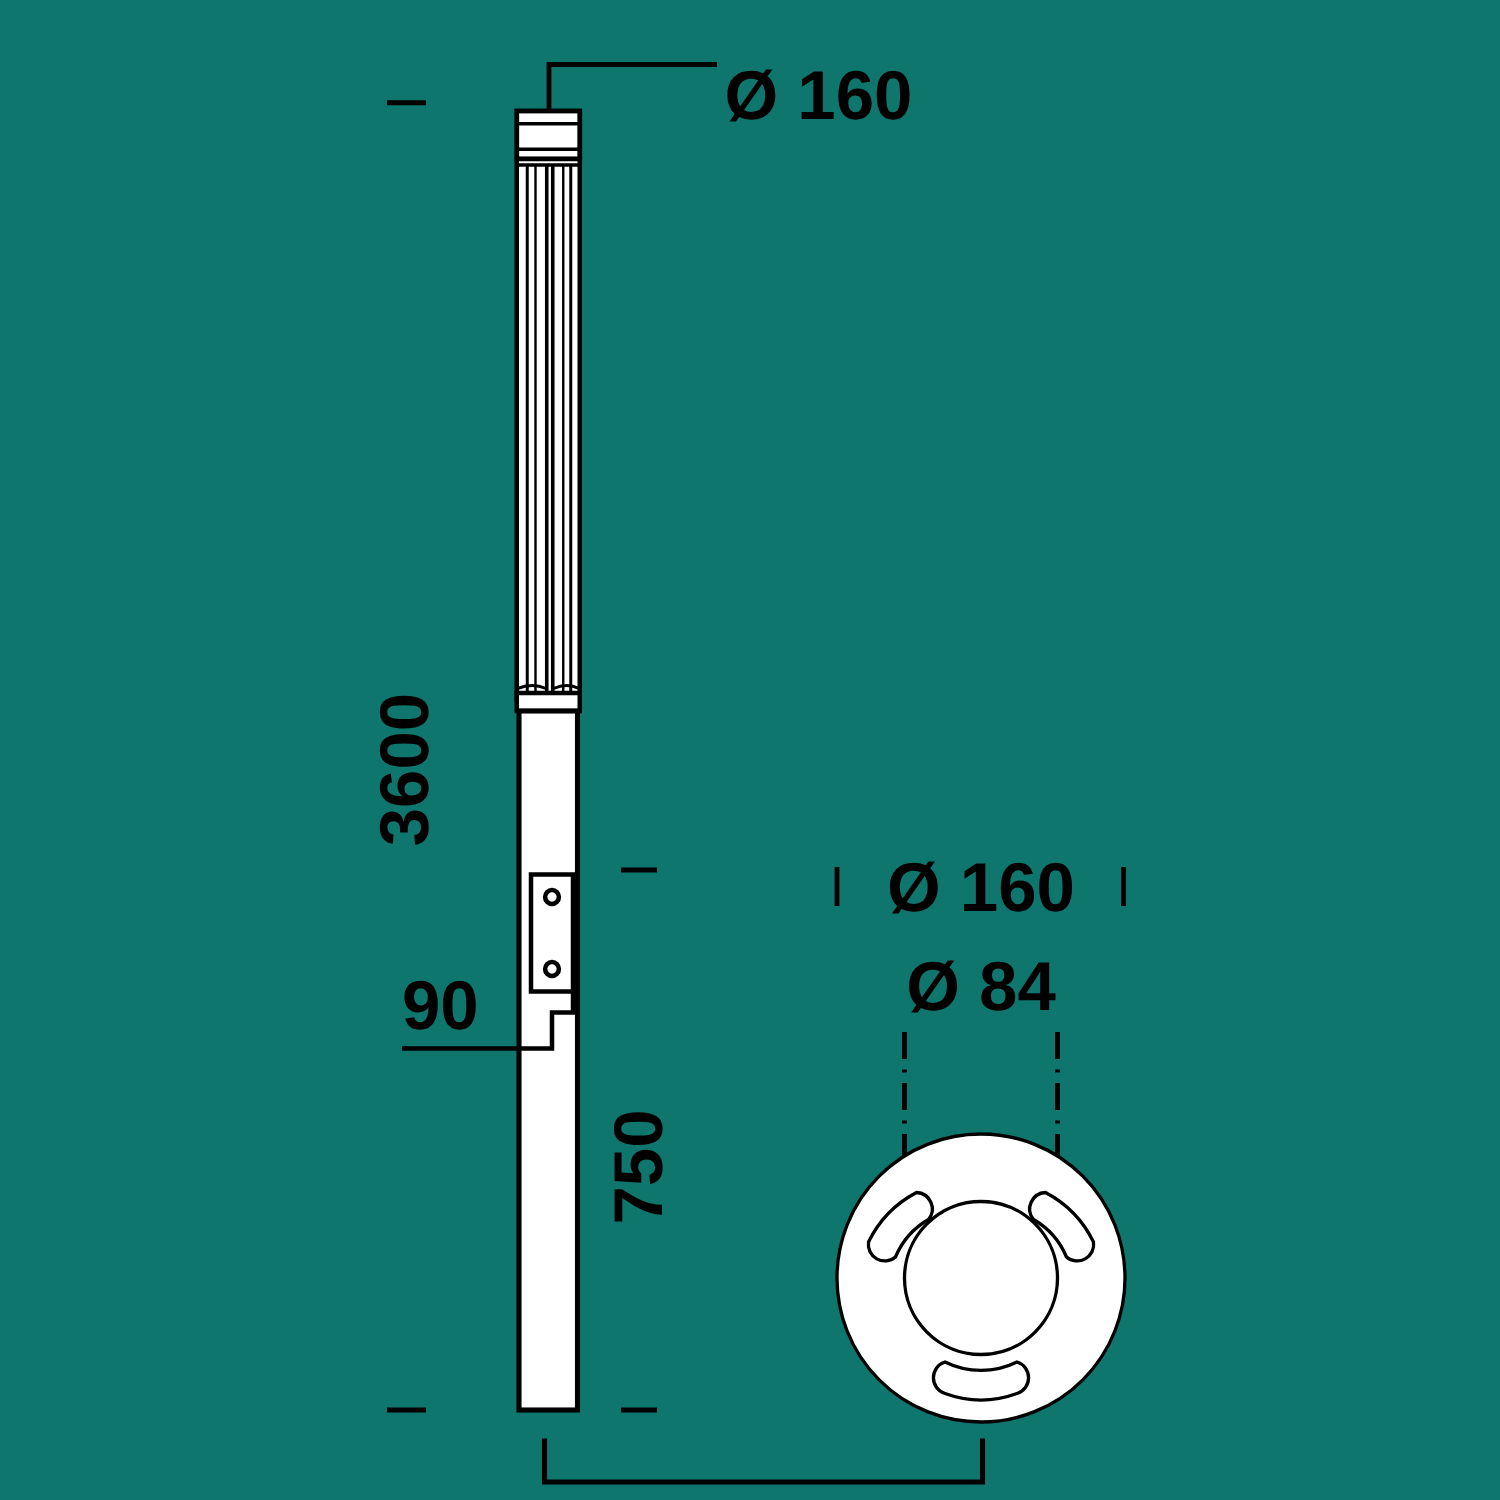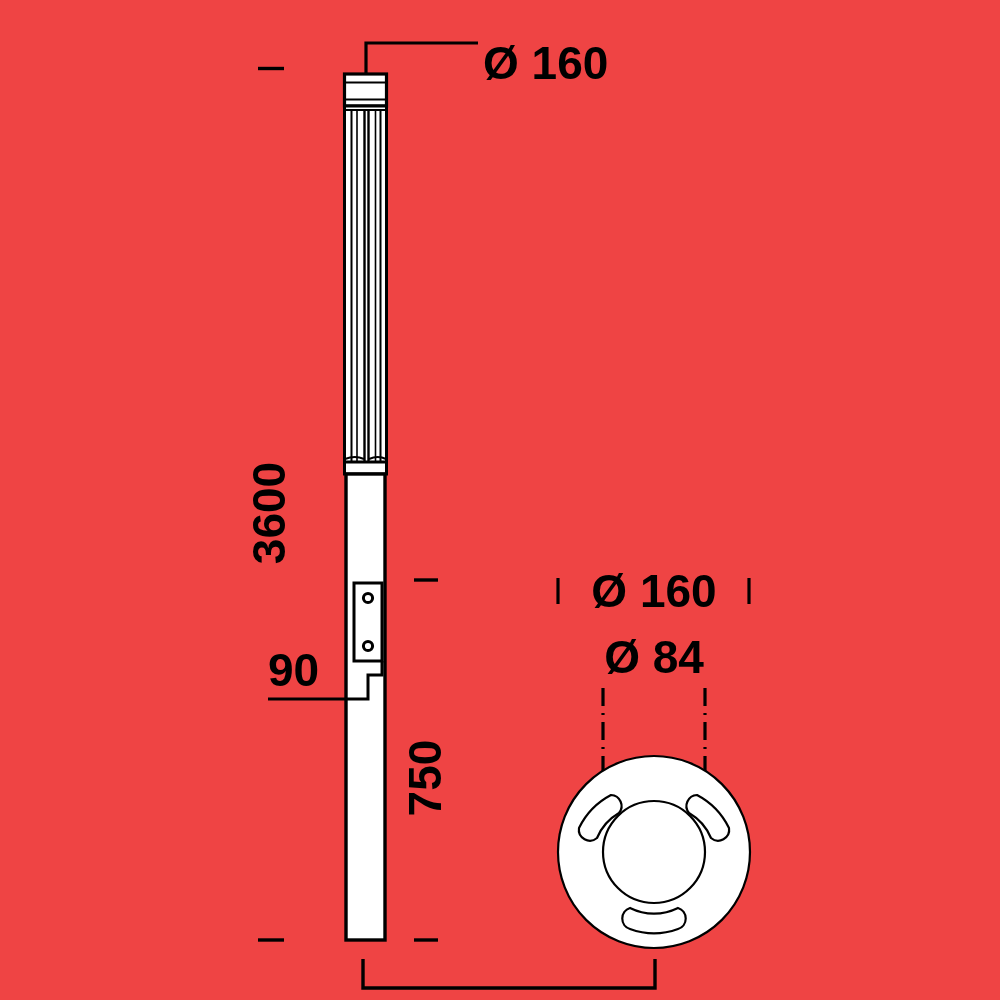--- a/index.html
+++ b/index.html
@@ -10,21 +10,21 @@
   body {
     width: 1000px;
     height: 1000px;
     font-family: "Liberation Sans", sans-serif;
     overflow: hidden;
   }
   #drawing-root {
     position: relative;
     width: 1000px;
     height: 1000px;
-    background: #ef4444;
+    background: #0f766e;
   }
   svg.tech-drawing {
     position: absolute;
     top: 0;
     left: 0;
     width: 1000px;
     height: 1000px;
     display: block;
   }
   .dim-text {

